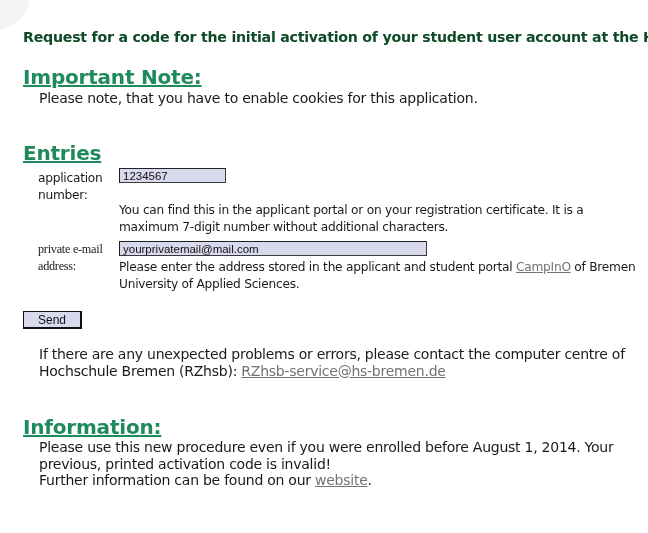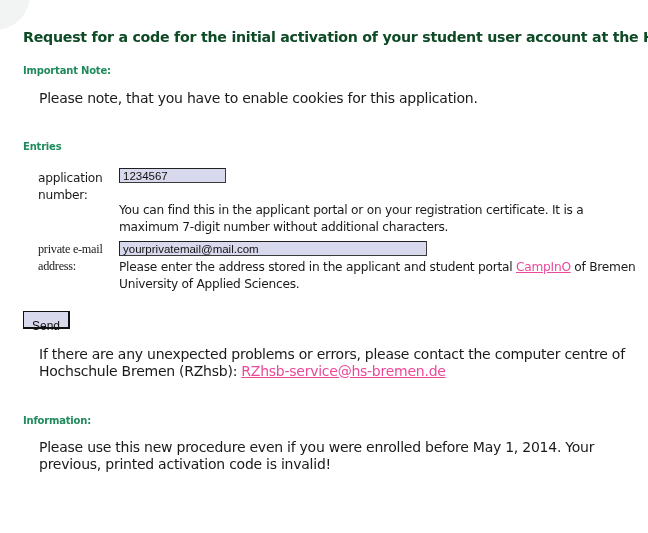--- a/index.html
+++ b/index.html
@@ -27,25 +27,26 @@
       left: 0;
       font-size: 14.2px;
       font-weight: bold;
       color: #0e4a26;
       white-space: nowrap;
       letter-spacing: -0.25px;
     }
     .section-heading {
       position: absolute;
       left: 0;
-      font-size: 10px;
+      font-size: 20px;
       font-weight: bold;
       color: #1f8a5b;
       white-space: nowrap;
       letter-spacing: -0.2px;
+      text-decoration: underline;
     }
     .text {
       position: absolute;
       left: 16px;
       font-size: 14px;
       line-height: 16.5px;
       color: #1a1a1a;
       letter-spacing: -0.25px;
     }
     .label {
@@ -76,37 +77,37 @@
     .hint {
       position: absolute;
       left: 96px;
       width: 520px;
       font-size: 12.2px;
       line-height: 16.5px;
       color: #1a1a1a;
       letter-spacing: -0.25px;
     }
     a.link {
-      color: #ec4899;
+      color: #737373;
       text-align: center;
     }
     .send-button {
       position: absolute;
       left: 0;
       top: 311px;
-      width: 47px;
+      width: 59px;
       height: 18px;
       box-sizing: border-box;
       border: 1px solid #111;
       border-right-width: 2px;
       border-bottom-width: 2px;
       background: #d9d9ee;
       font-family: "Liberation Sans", sans-serif;
       font-size: 12px;
-      padding: 7px;
+      padding: 0;
       color: #111;
       cursor: pointer;
     }
     .corner-deco {
       position: absolute;
       left: -40px;
       top: -40px;
       width: 70px;
       height: 70px;
       border-radius: 50%;
@@ -144,16 +145,17 @@
     <div class="hint" style="top:259px;"><span>Please enter the address stored in the applicant and student portal </span><a class="link" href="#">CampInO</a><span> of Bremen University of Applied Sciences.</span></div>
 
     <button class="send-button" type="submit">Send</button>
   </form>
 
   <div class="text" style="top:346px; width:615px;"><span>If there are any unexpected problems or errors, please contact the computer centre of Hochschule Bremen (RZhsb): </span><a class="link" href="#">RZhsb-service@hs-bremen.de</a></div>
 
   <div class="section-heading" style="top:415px;">Information:</div>
 
   <div class="text" style="top:439px; width:600px;">
-    <div>Please use this new procedure even if you were enrolled before May 1, 2014. Your previous, printed activation code is invalid!</div>
+    <div>Please use this new procedure even if you were enrolled before August 1, 2014. Your previous, printed activation code is invalid!</div>
+    <div><span>Further information can be found on our </span><a class="link" href="#">website</a><span>.</span></div>
   </div>
 
 </div>
 
 </body></html>

